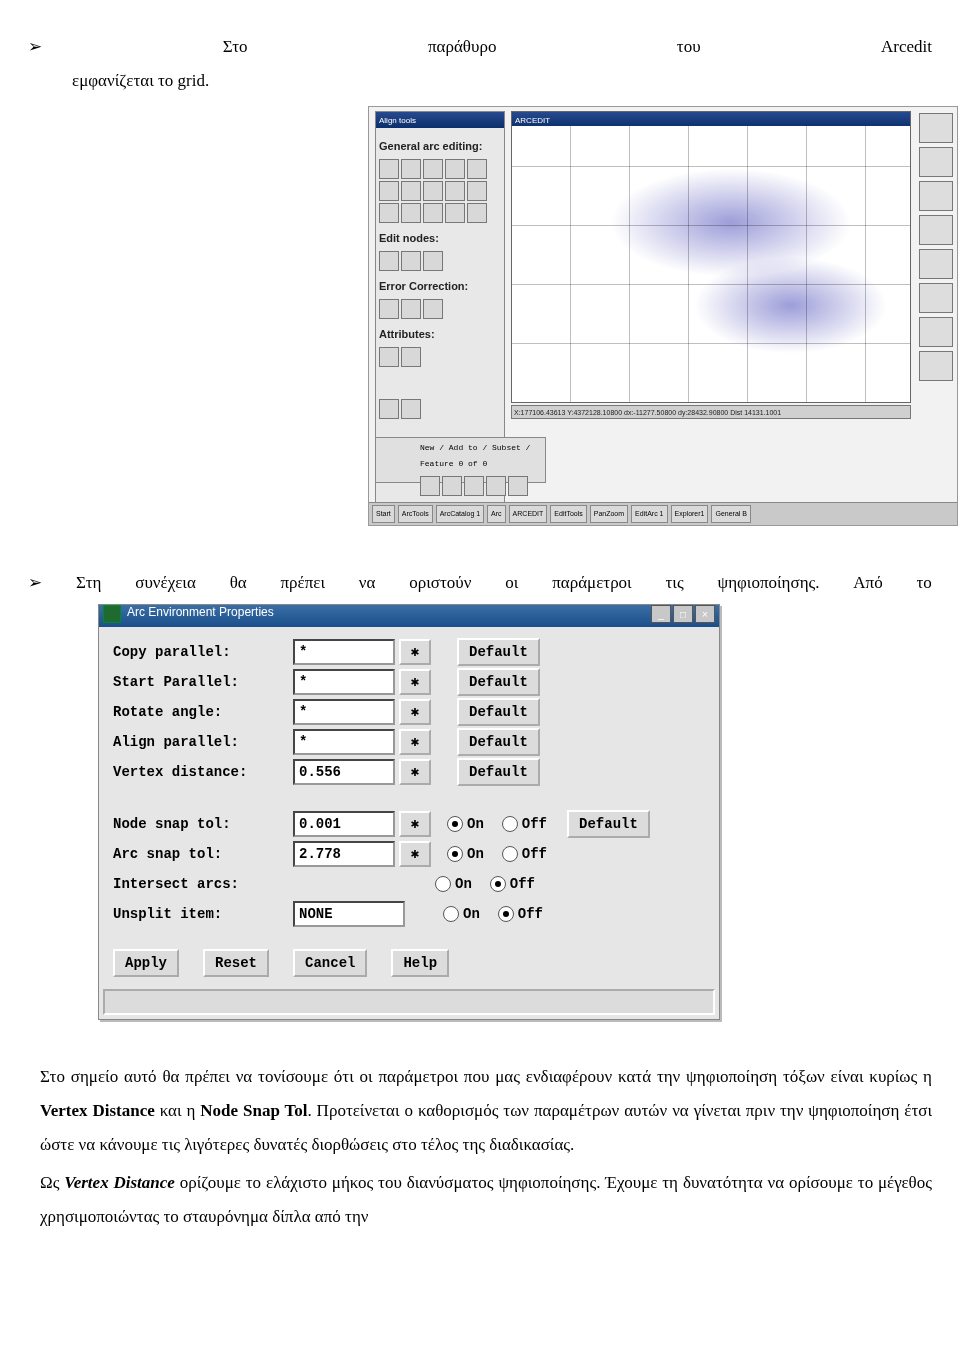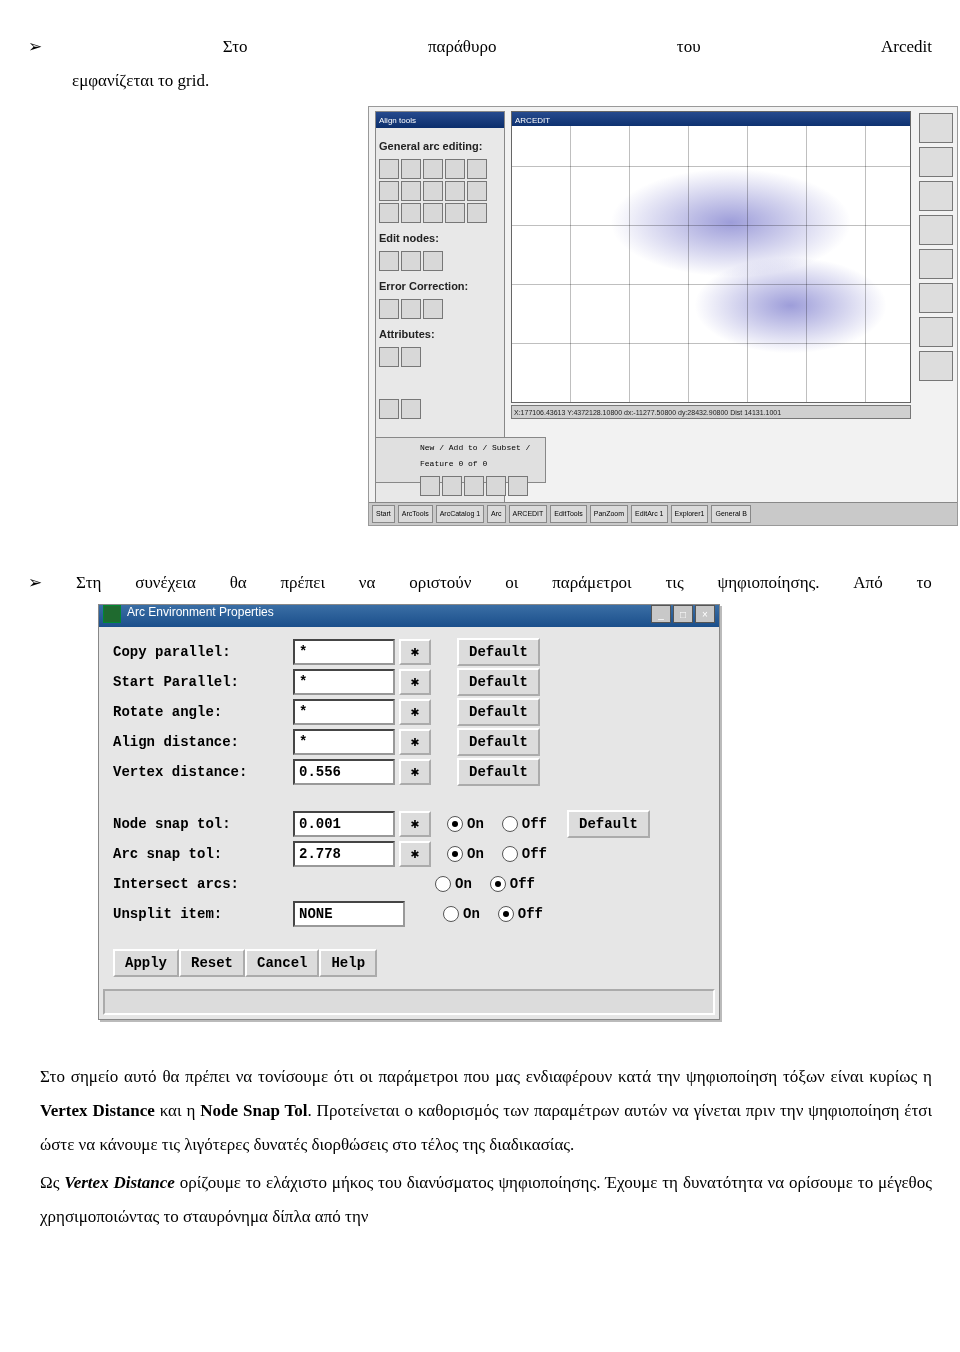--- a/index.html
+++ b/index.html
@@ -49,21 +49,21 @@
 .fig2 .inp { width: 90px; height:22px; background:#fff; border:2px inset #999; padding:0 4px; display:flex; align-items:center; font-family:"Courier New",monospace; font-weight:bold; }
 .fig2 .inp.wide { width: 100px; }
 .fig2 .cross { width:28px; height:22px; margin-left:4px; background:#dcdcdc; border:2px outset #fff; display:flex; align-items:center; justify-content:center; font-size:14px; }
 .fig2 .btn { height:24px; background:#dcdcdc; border:2px outset #fff; padding:0 10px; display:flex; align-items:center; font-family:"Courier New",monospace; font-weight:bold; }
 .fig2 .btn.def { margin-left: 26px; }
 .fig2 .btn.def7 { margin-left: 18px; }
 .fig2 .radio { width:14px; height:14px; border:1px solid #555; border-radius:50%; margin:0 4px 0 16px; background:#fff; display:inline-flex; align-items:center; justify-content:center; }
 .fig2 .radio.on::after { content:""; width:6px; height:6px; background:#000; border-radius:50%; }
 .fig2 .rl { margin-right:2px; }
 .fig2 .sep { height: 22px; }
-.fig2 .bottom-btns { display:flex; gap:0; padding: 14px 14px 2px; }
+.fig2 .bottom-btns { display:flex; gap:24px; padding: 14px 14px 2px; }
 .fig2 .statusbar { height: 22px; margin: 10px 4px 4px; background:#dcdcdc; border:2px inset #fff; }
 
 .body-para { text-align: justify; padding-left: 12px; margin: 4px 0; }
 .bold { font-weight: bold; }
 .ital { font-style: italic; }
 </style>
 </head>
 <body>
 
 <div class="para1">
@@ -206,21 +206,21 @@
       <span class="cross">✱</span>
       <span class="btn def">Default</span>
     </div>
     <div class="row">
       <span class="lbl">Rotate angle:</span>
       <span class="inp">*</span>
       <span class="cross">✱</span>
       <span class="btn def">Default</span>
     </div>
     <div class="row">
-      <span class="lbl">Align distance:</span>
+      <span class="lbl">Align parallel:</span>
       <span class="inp">*</span>
       <span class="cross">✱</span>
       <span class="btn def">Default</span>
     </div>
     <div class="row">
       <span class="lbl">Vertex distance:</span>
       <span class="inp">0.556</span>
       <span class="cross">✱</span>
       <span class="btn def">Default</span>
     </div>

